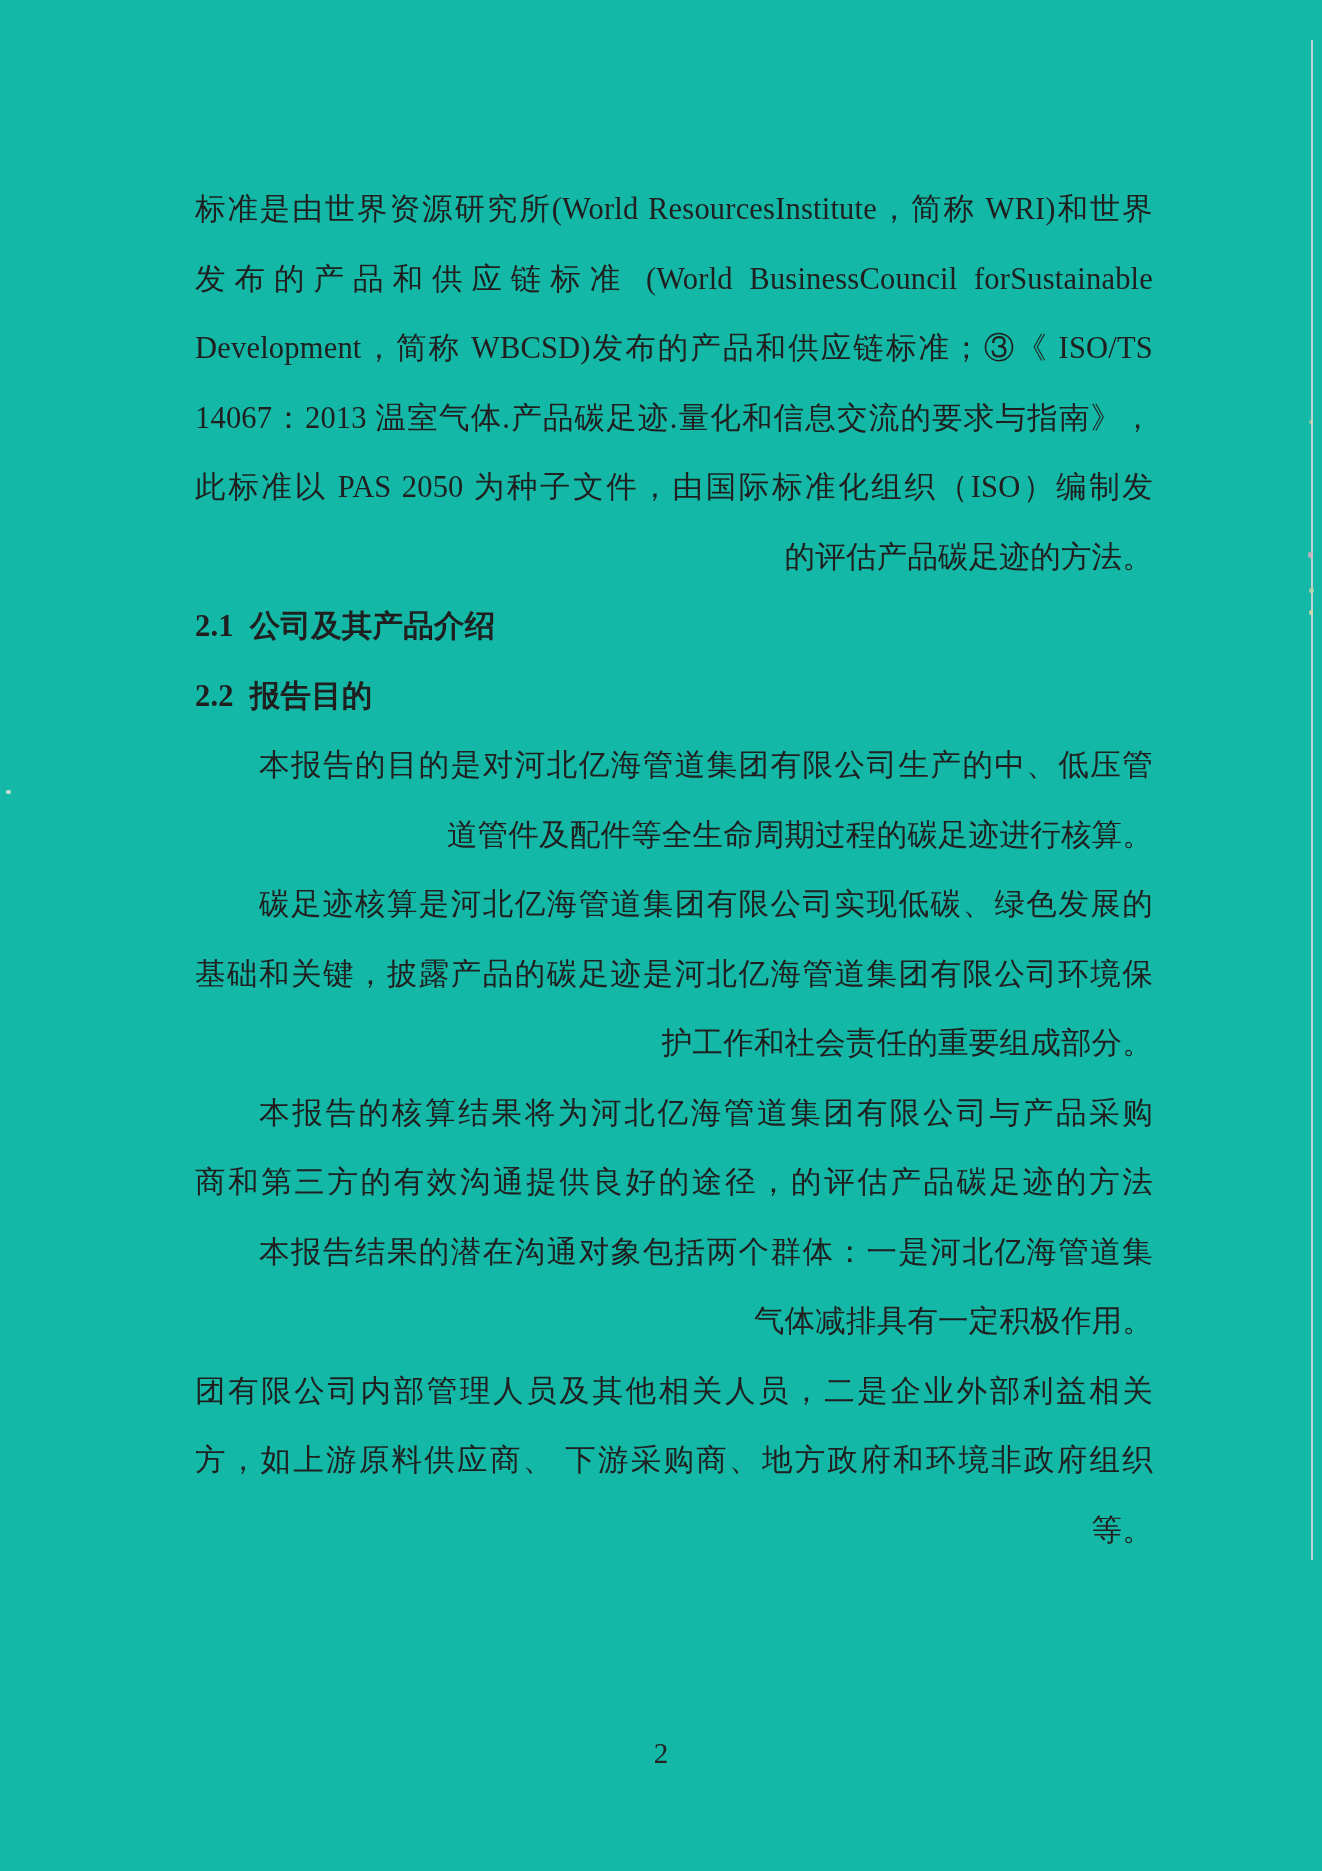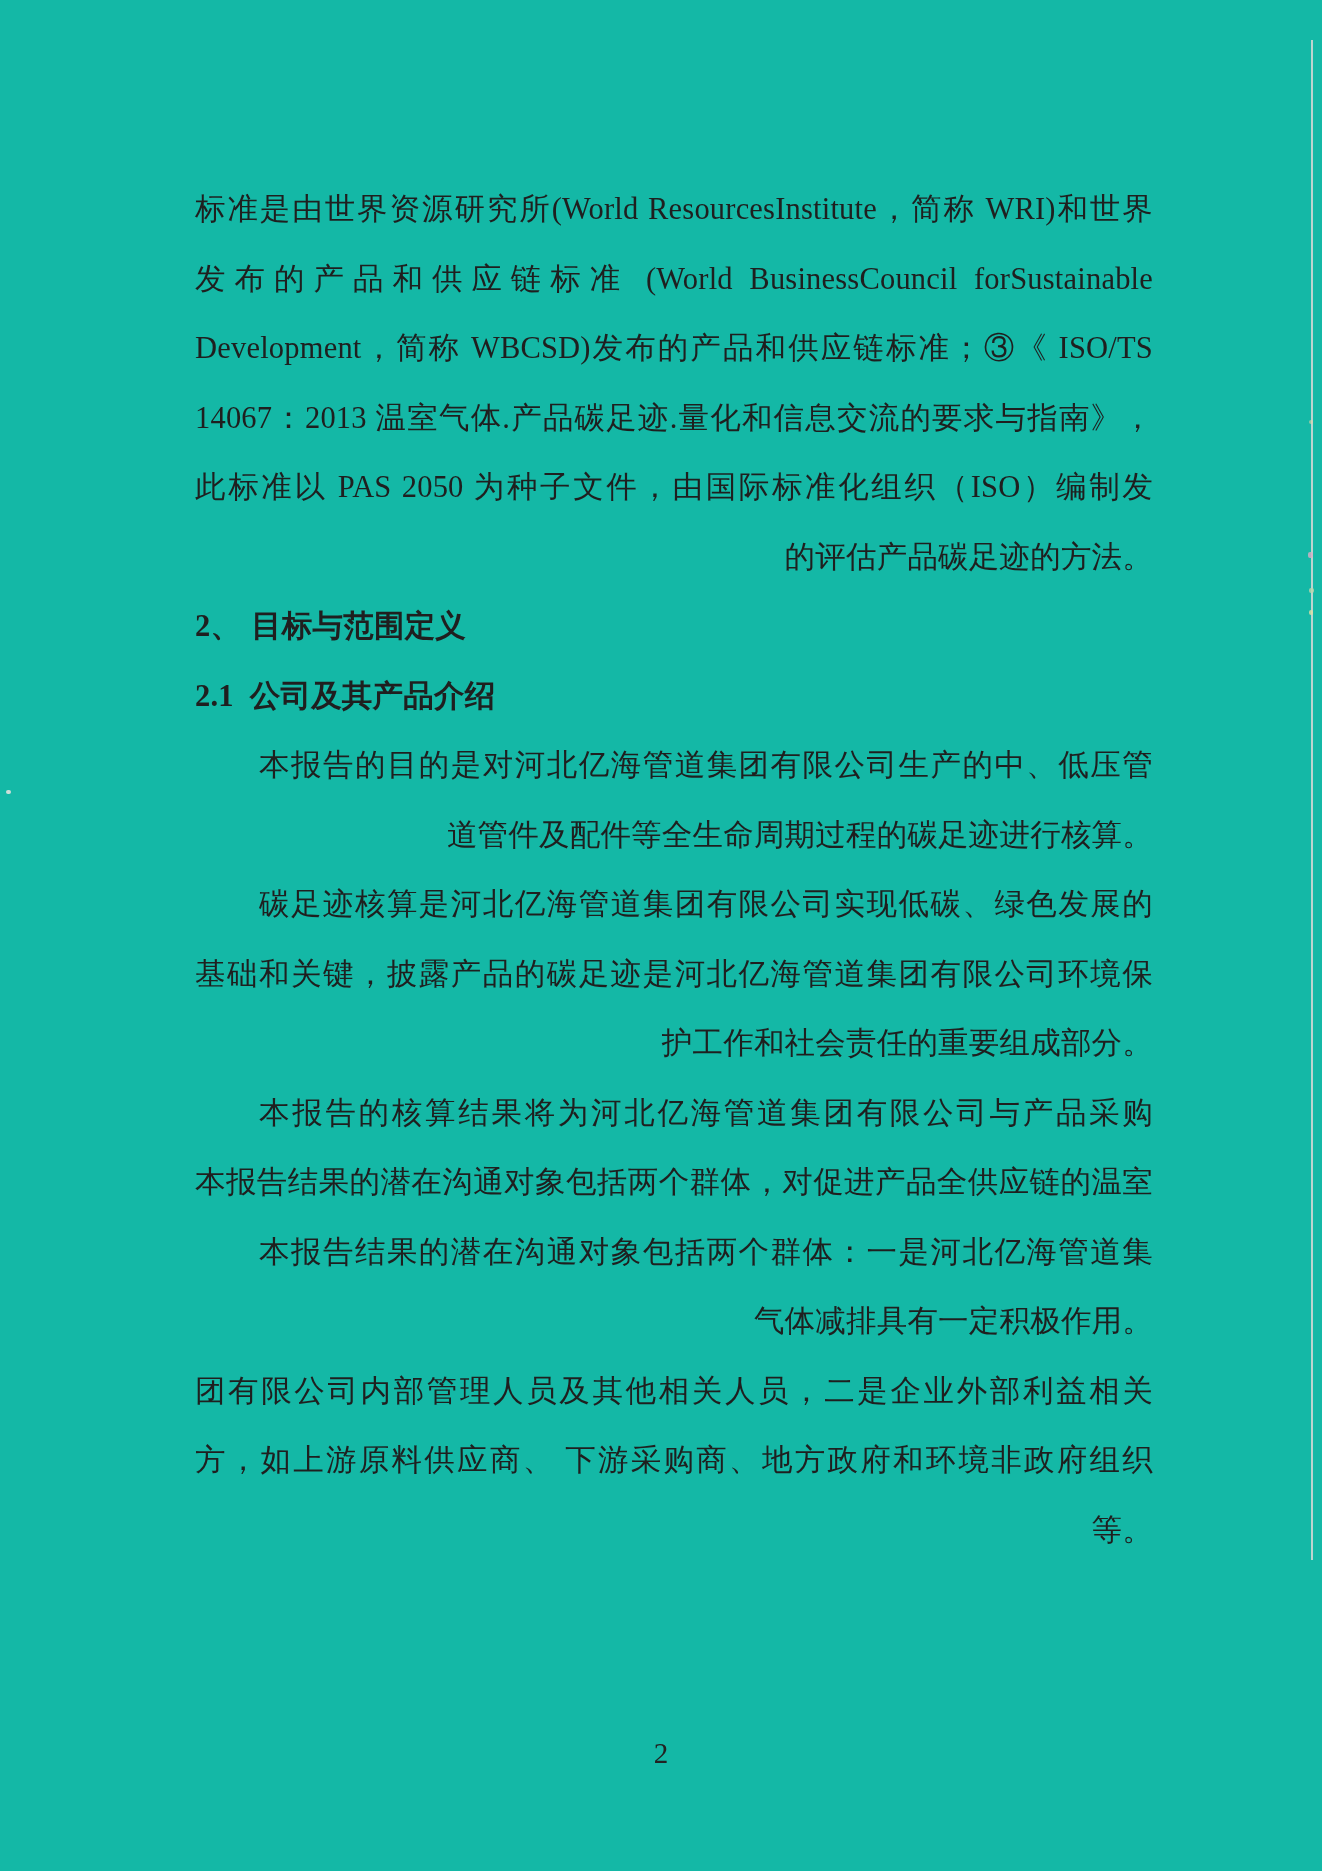--- a/index.html
+++ b/index.html
@@ -80,33 +80,33 @@
 
   <div class="textblock">
     <div class="line justify">标准是由世界资源研究所(World ResourcesInstitute，简称 WRI)和世界</div>
     <div class="line justify">发布的产品和供应链标准 (World BusinessCouncil forSustainable</div>
     <div class="line justify">Development，简称 WBCSD)发布的产品和供应链标准；③《 ISO/TS</div>
     <div class="line justify">14067：2013 温室气体.产品碳足迹.量化和信息交流的要求与指南》，</div>
     <div class="line justify">此标准以 PAS 2050 为种子文件，由国际标准化组织（ISO）编制发</div>
     <div class="line end">的评估产品碳足迹的方法。</div>
 
     <div class="line heading">
-      <span class="h-num dun">2、</span><span class="h-cn">目标与范围定义</span>
+      <span class="h-num dec">2.1</span><span class="h-cn">公司及其产品介绍</span>
     </div>
     <div class="line heading">
-      <span class="h-num dec">2.1</span><span class="h-cn">公司及其产品介绍</span>
+      <span class="h-num dec">2.2</span><span class="h-cn">报告目的</span>
     </div>
 
     <div class="line justify indent">本报告的目的是对河北亿海管道集团有限公司生产的中、低压管</div>
     <div class="line end">道管件及配件等全生命周期过程的碳足迹进行核算。</div>
     <div class="line justify indent">碳足迹核算是河北亿海管道集团有限公司实现低碳、绿色发展的</div>
     <div class="line justify">基础和关键，披露产品的碳足迹是河北亿海管道集团有限公司环境保</div>
     <div class="line end">护工作和社会责任的重要组成部分。</div>
     <div class="line justify indent">本报告的核算结果将为河北亿海管道集团有限公司与产品采购</div>
-    <div class="line justify">本报告结果的潜在沟通对象包括两个群体，对促进产品全供应链的温室</div>
+    <div class="line justify">商和第三方的有效沟通提供良好的途径，的评估产品碳足迹的方法</div>
     <div class="line justify indent">本报告结果的潜在沟通对象包括两个群体：一是河北亿海管道集</div>
     <div class="line end">气体减排具有一定积极作用。</div>
     <div class="line justify">团有限公司内部管理人员及其他相关人员，二是企业外部利益相关</div>
     <div class="line justify">方，如上游原料供应商、 下游采购商、地方政府和环境非政府组织</div>
     <div class="line end">等。</div>
   </div>
 
   <div class="page-number">2</div>
 </div>
 

